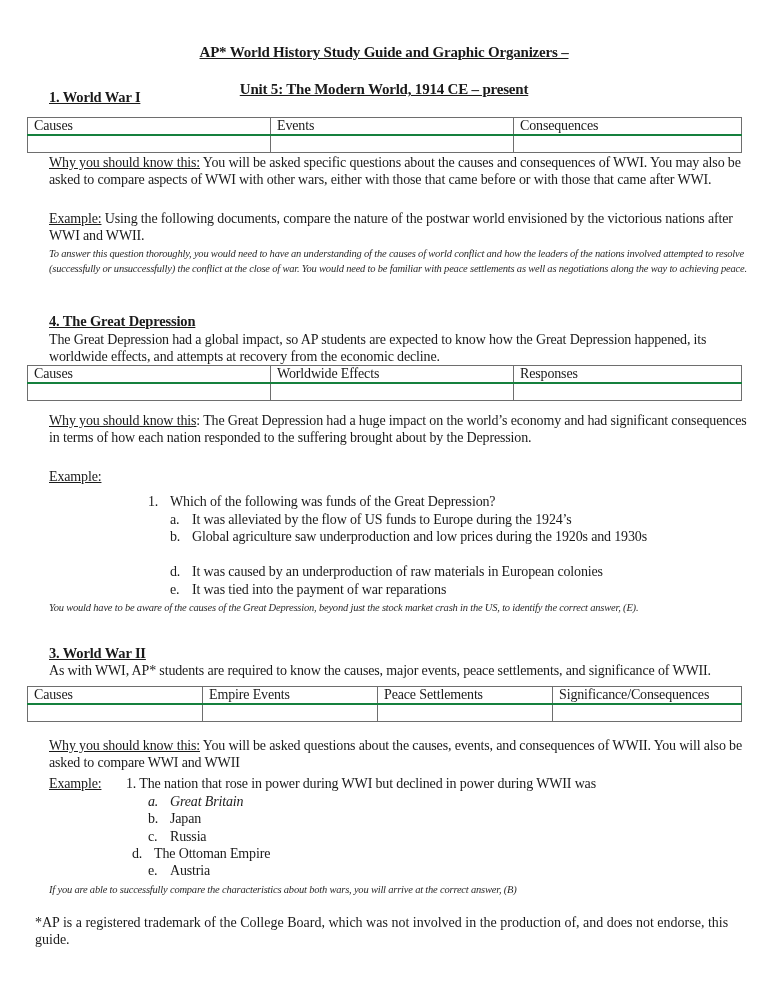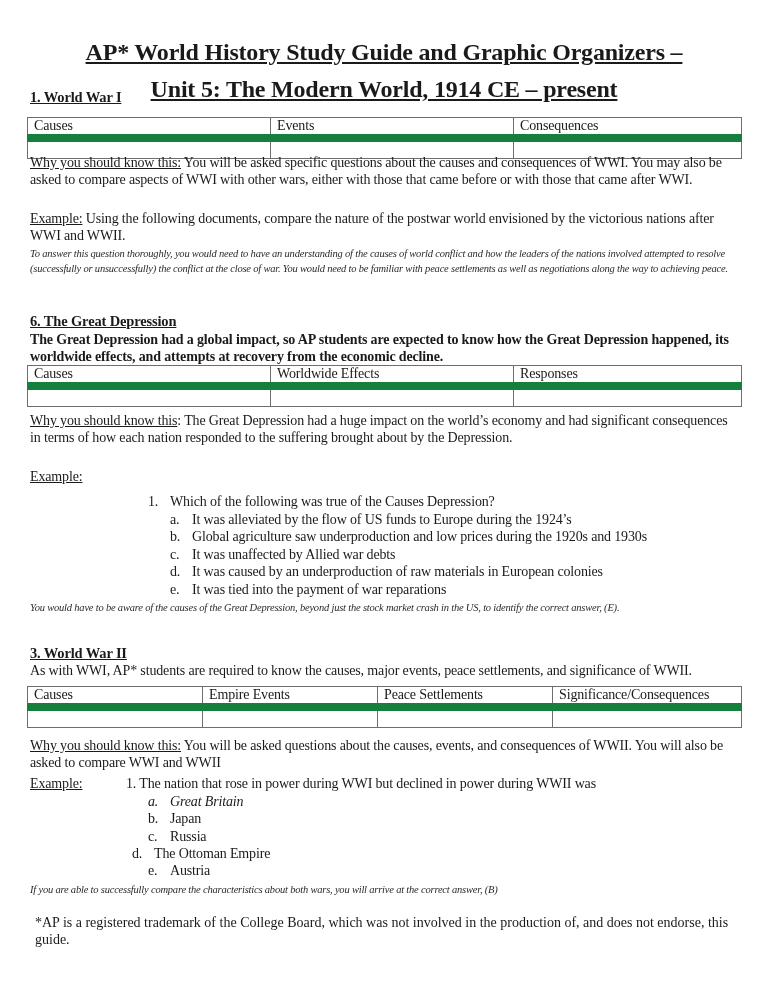--- a/index.html
+++ b/index.html
@@ -1,30 +1,30 @@
 <!DOCTYPE html>
 <html><head>
 <meta charset="utf-8">
 <style>
   html, body { margin: 0; padding: 0; background: #ffffff; }
   body { width: 768px; height: 994px; position: relative; overflow: hidden;
          font-family: "Liberation Serif", "DejaVu Serif", serif; color: #1a1a1a; }
   .page { position: absolute; left: 0; top: 0; width: 768px; height: 994px; }
   .abs { position: absolute; }
-  .title { left: 0; width: 768px; text-align: center; font-weight: bold; font-size: 24px;
+  .title { left: 0; width: 768px; text-align: center; font-weight: bold; font-size: 15px;
            text-decoration: underline; line-height: 23px; letter-spacing: -0.2px; }
-  .txt { left: 30px; font-size: 14px; line-height: 17px; white-space: nowrap; letter-spacing: -0.15px; }
+  .txt { left: 49px; font-size: 14px; line-height: 17px; white-space: nowrap; letter-spacing: -0.15px; }
   .wrap { white-space: normal; width: 705px; }
   .h { font-weight: bold; text-decoration: underline; font-size: 14.5px; }
   .lbl { font-weight: normal; text-decoration: underline; }
   .ital { font-style: italic; font-size: 10.5px; line-height: 14.5px; color: #2a2a2a; letter-spacing: -0.2px; }
   table.org { position: absolute; left: 27px; width: 714px; border-collapse: collapse; table-layout: fixed; }
   table.org td { border: 1px solid #6e6e6e; font-size: 14px; padding: 0 6px; height: 16px; line-height: 16px;
                  white-space: nowrap; overflow: hidden; letter-spacing: -0.15px; }
-  table.org tr.hdr td { border-bottom: 8px solid #15803d; }
+  table.org tr.hdr td { border-bottom: 2px solid #15803d; }
   .opt { font-size: 14px; line-height: 17px; white-space: nowrap; letter-spacing: -0.15px; }
   .opt .l { display: inline-block; width: 22px; }
   .foot { left: 35px; font-family: "Liberation Serif", serif; font-size: 14px; line-height: 17px; width: 700px; }
 </style>
 </head>
 <body>
 
 <div class="page">
 
   <div class="abs title" style="top:41px;">AP* World History Study Guide and Graphic Organizers –</div>
@@ -47,22 +47,22 @@
       <td></td>
       <td></td>
       <td></td>
     </tr>
   </tbody>
     </table>
   <div class="abs txt wrap" style="top:154px;"><span class="lbl">Why you should know this:</span><span>  You will be asked specific questions about the causes and consequences of WWI.  You may also be asked to compare aspects of WWI with other wars, either with those that came before or with those that came after WWI.</span></div>
   <div class="abs txt wrap" style="top:210px;"><span class="lbl">Example:</span><span> Using the following documents, compare the nature of the postwar world envisioned by the victorious nations after WWI and WWII.</span></div>
   <div class="abs txt wrap ital" style="top:247px;">To answer this question thoroughly, you would need to have an understanding of the causes of world conflict and how the leaders of the nations involved attempted to resolve (successfully or unsuccessfully) the conflict at the close of war.  You would need to be familiar with peace settlements as well as negotiations along the way to achieving peace.</div>
 
-  <div class="abs txt h" style="top:313px;">6.  The Great Depression</div>
-  <div class="abs txt wrap" style="top:331px;font-weight:bold;">The Great Depression had a global impact, so AP students are expected to know how the Great Depression happened, its worldwide effects, and attempts at recovery from the economic decline.</div>
+  <div class="abs txt h" style="top:313px;">4.  The Great Depression</div>
+  <div class="abs txt wrap" style="top:331px;">The Great Depression had a global impact, so AP students are expected to know how the Great Depression happened, its worldwide effects, and attempts at recovery from the economic decline.</div>
   <table class="org" style="top:365px;">
     <colgroup>
         <col style="width:243px">
         <col style="width:243px">
         <col style="width:228px">
       </colgroup>
     <tbody>
         <tr class="hdr">
       <td>Causes</td>
       <td>Worldwide Effects</td>
@@ -70,24 +70,23 @@
     </tr>
     <tr>
       <td></td>
       <td></td>
       <td></td>
     </tr>
   </tbody>
     </table>
   <div class="abs txt wrap" style="top:412px;"><span class="lbl">Why you should know this</span><span>: The Great Depression had a huge impact on the world’s economy and had significant consequences in terms of how each nation responded to the suffering brought about by the Depression.</span></div>
   <div class="abs txt lbl" style="top:468px;">Example:</div>
-  <div class="abs opt" style="left:148px; top:493px;"><span class="l">1.</span><span>Which of the following was true of the Causes Depression?</span></div>
+  <div class="abs opt" style="left:148px; top:493px;"><span class="l">1.</span><span>Which of the following was funds of the Great Depression?</span></div>
   <div class="abs opt" style="left:170px; top:511px;"><span class="l">a.</span><span>It was alleviated by the flow of US funds to Europe during the 1924’s</span></div>
   <div class="abs opt" style="left:170px; top:528px;"><span class="l">b.</span><span>Global agriculture saw underproduction and low prices during the 1920s and 1930s</span></div>
-  <div class="abs opt" style="left:170px; top:546px;"><span class="l">c.</span><span>It was unaffected by Allied war debts</span></div>
   <div class="abs opt" style="left:170px; top:563px;"><span class="l">d.</span><span>It was caused by an underproduction of raw materials in European colonies</span></div>
   <div class="abs opt" style="left:170px; top:581px;"><span class="l">e.</span><span>It was tied into the payment of war reparations</span></div>
   <div class="abs txt wrap ital" style="top:601px;">You would have to be aware of the causes of the Great Depression, beyond just the stock market crash in the US, to identify the correct answer, (E).</div>
 
   <div class="abs txt h" style="top:645px;">3.  World War II</div>
   <div class="abs txt wrap" style="top:662px;">As with WWI, AP* students are required to know the causes, major events, peace settlements, and significance of WWII.</div>
   <table class="org" style="top:686px;">
     <colgroup>
         <col style="width:175px">
         <col style="width:175px">

